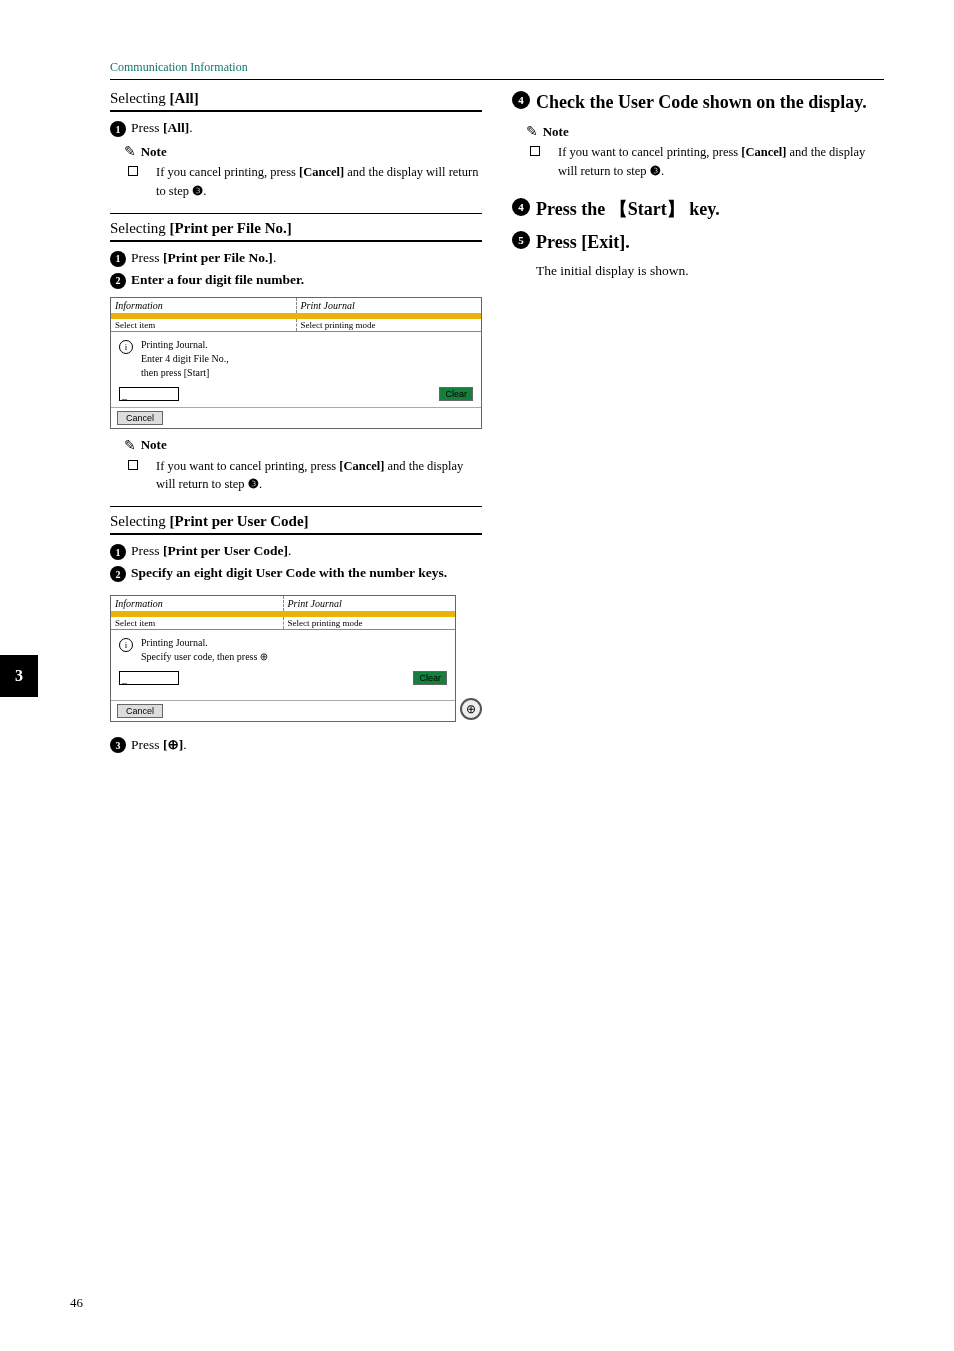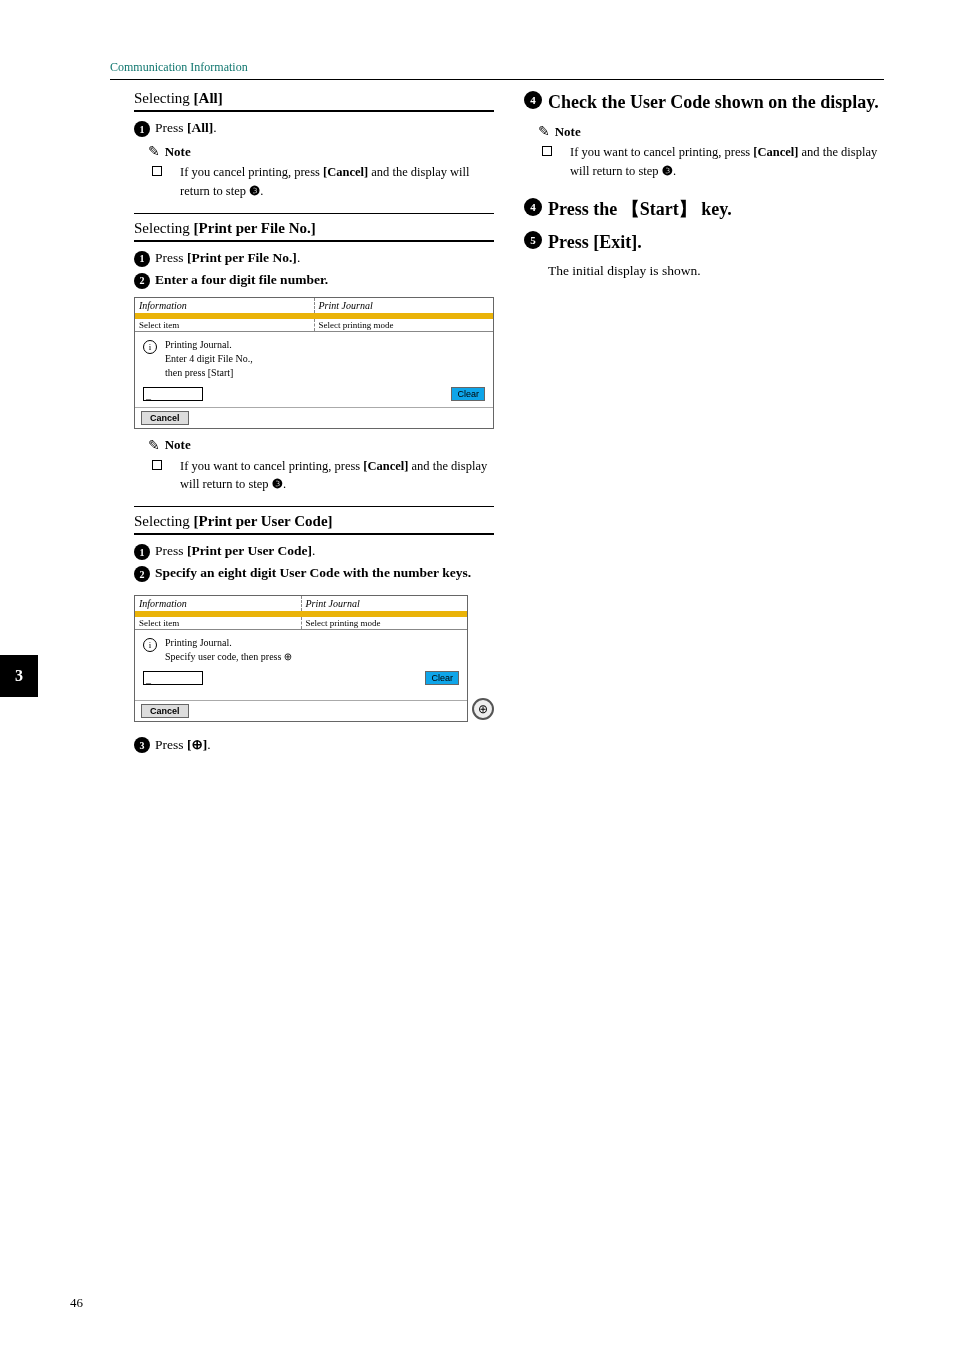--- a/index.html
+++ b/index.html
@@ -42,21 +42,20 @@
       margin-bottom: 8px;
       border-bottom: 1px solid #000;
       padding-bottom: 4px;
     }
 
     
     .two-col {
       display: flex;
       gap: 30px;
       margin-top: 10px;
-      margin-left: 24px;
     }
 
     .col-left {
       flex: 1;
     }
 
     .col-right {
       flex: 1;
     }
 
@@ -229,34 +228,33 @@
       border: 1px solid #000;
       background: #fff;
       padding: 1px 2px;
       font-size: 9px;
     }
 
     .screen-btn {
       padding: 1px 5px;
       border: 1px solid #666;
       font-size: 9px;
-      background: #0ea5e9;
+      background: #15803d;
     }
 
     .screen-footer {
       border-top: 1px solid #aaa;
       padding: 3px 6px;
     }
 
     .screen-footer-btn {
       padding: 1px 8px;
       border: 1px solid #666;
       font-size: 9px;
       background: #ddd;
-      font-weight: bold;
     }
 
     
     .big-step {
       display: flex;
       align-items: flex-start;
       margin-bottom: 8px;
     }
 
     .big-circle {

